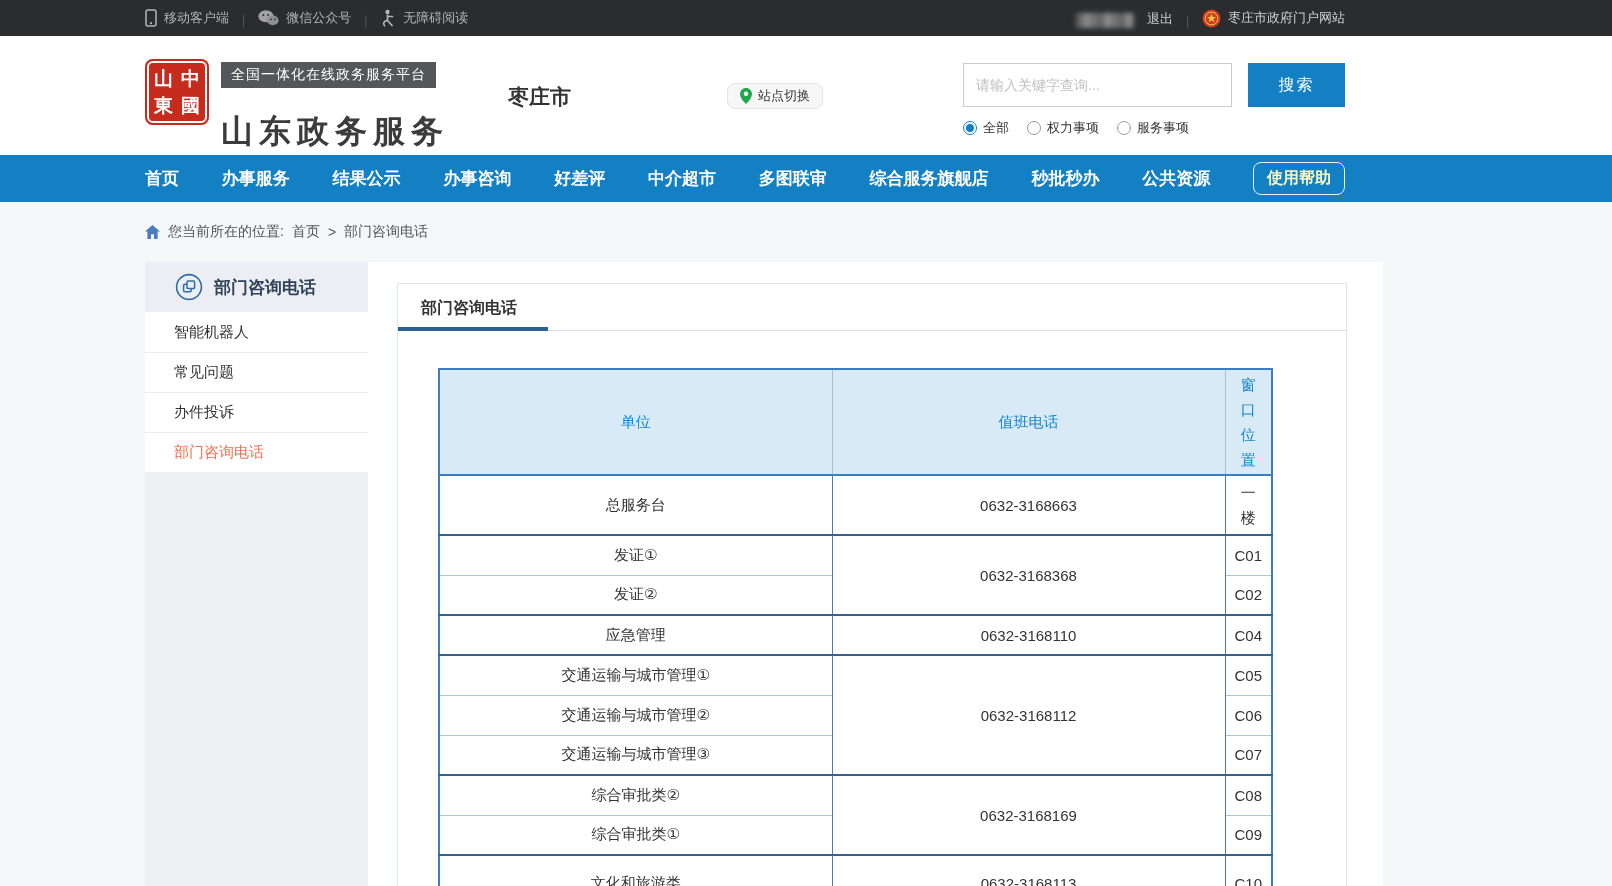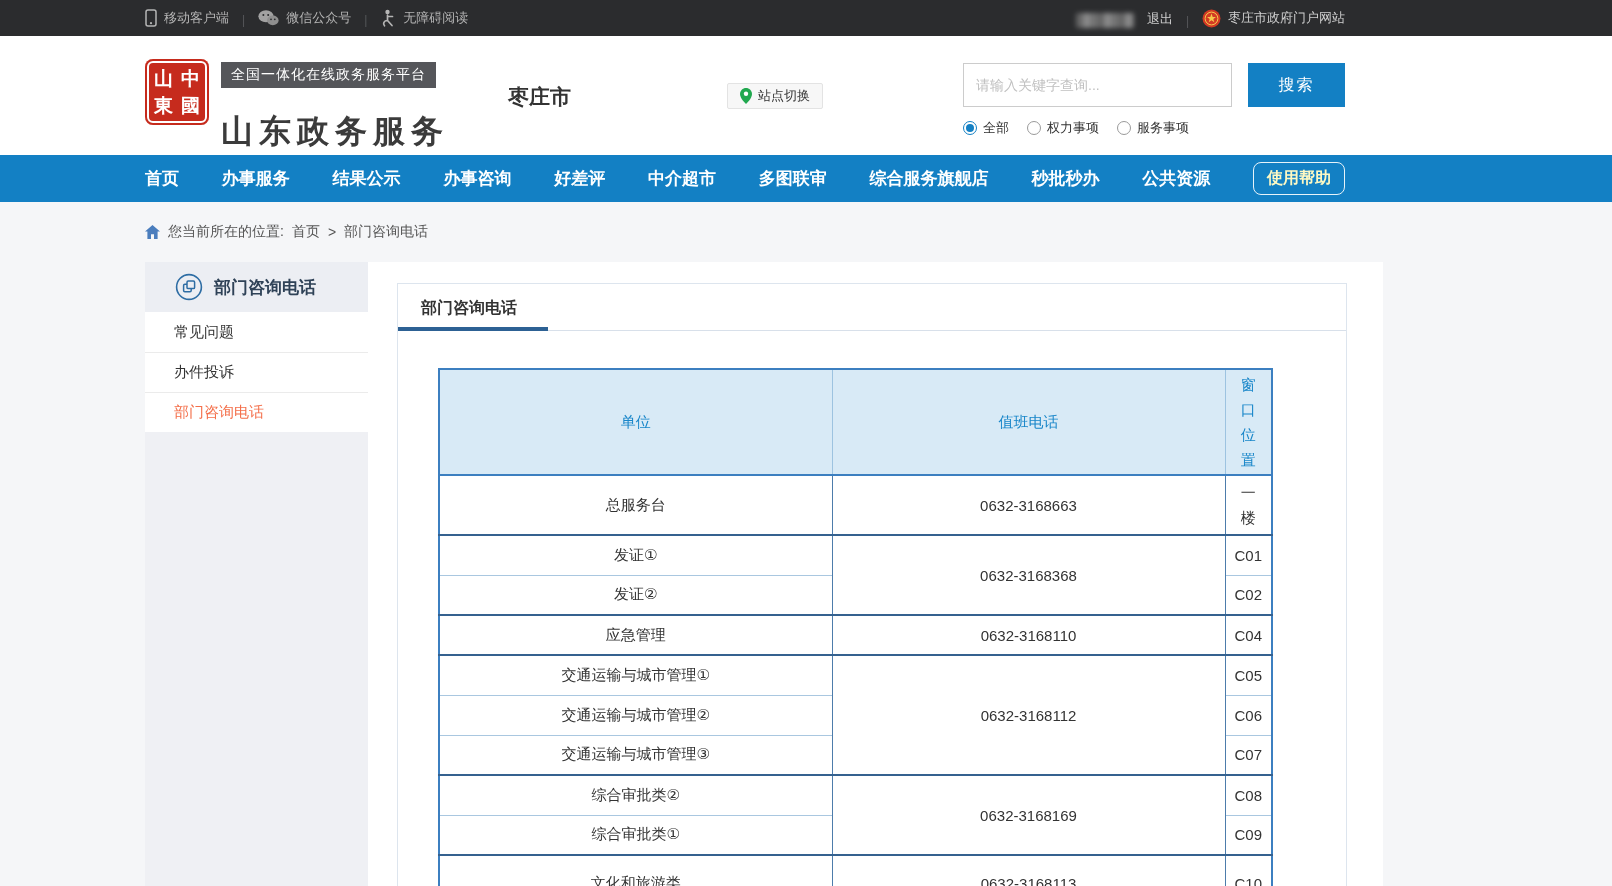--- a/index.html
+++ b/index.html
@@ -25,21 +25,21 @@
     display:grid; grid-template-columns:1fr 1fr; align-items:center; justify-items:center;
     box-shadow:inset 0 0 0 2px #c62b1d, inset 0 0 0 4px #ffffff;
     font-family:"Liberation Serif","DejaVu Serif",serif; }
   .seal span { color:#fff; font-size:19px; font-weight:bold; line-height:1; }
   .logo-texts { display:flex; flex-direction:column; padding-top:3px;gap:17px; }
   .platform-badge { display:inline-block; background:#55565a; color:#fff; font-size:14px;
     padding:4px 10px; letter-spacing:1px; align-self:flex-start; }
   .site-name { font-size:32px; font-weight:bold; color:#3b3b3b; letter-spacing:6px; margin-top:5px; }
   .city { position:absolute; left:363px; top:47px; font-size:21px; font-weight:bold; color:#333; }
   .site-switch { position:absolute; left:582px; top:47px; height:26px; padding:0 12px;
-    background:#f7f7f7; border:1px solid #e3e3e3; border-radius:2px; font-size:13px; color:#333;
+    background:#f7f7f7; border:1px solid #e3e3e3; border-radius:8px; font-size:13px; color:#333;
     display:flex; align-items:center; gap:6px; cursor:pointer; }
   .search-wrap { position:absolute; right:0; top:27px; width:382px; }
   .search-row { display:flex; gap:16px; }
   .search-input { width:269px; height:44px; border:1px solid #ccc; padding:0 12px; font-size:14px;
     color:#333; outline:none; }
   .search-input::placeholder { color:#c0c0c0; }
   .search-btn { width:97px; height:44px; background:#1380c4; border:none; color:#fff;
     font-size:16px; cursor:pointer; letter-spacing:2px; }
   .filters { display:flex; align-items:center; gap:18px; margin-top:12px; font-size:13px; color:#333; }
   .radio { display:flex; align-items:center; gap:6px; cursor:pointer; }
@@ -253,20 +253,23 @@
           <svg width="28" height="28" viewBox="0 0 28 28">
               <circle cx="14" cy="14" r="12.4" fill="none" stroke="#2e6da4" stroke-width="1.6"></circle>
               <rect x="8.6" y="11.2" width="7.6" height="7.6" rx="1.2" fill="none" stroke="#2e6da4" stroke-width="1.5"></rect>
               <rect x="12" y="8" width="7.6" height="7.6" rx="1.2" fill="#eceef3" stroke="#2e6da4" stroke-width="1.5"></rect>
             </svg>
         </span>
         <span class="title">部门咨询电话</span>
       </div>
       <div class="side-menu">
         <div class="side-item">
+          <span>智能机器人</span>
+        </div>
+        <div class="side-item">
           <span>常见问题</span>
         </div>
         <div class="side-item">
           <span>办件投诉</span>
         </div>
         <div class="side-item active">
           <span>部门咨询电话</span>
         </div>
       </div>
       <div style="flex:1;"></div>

